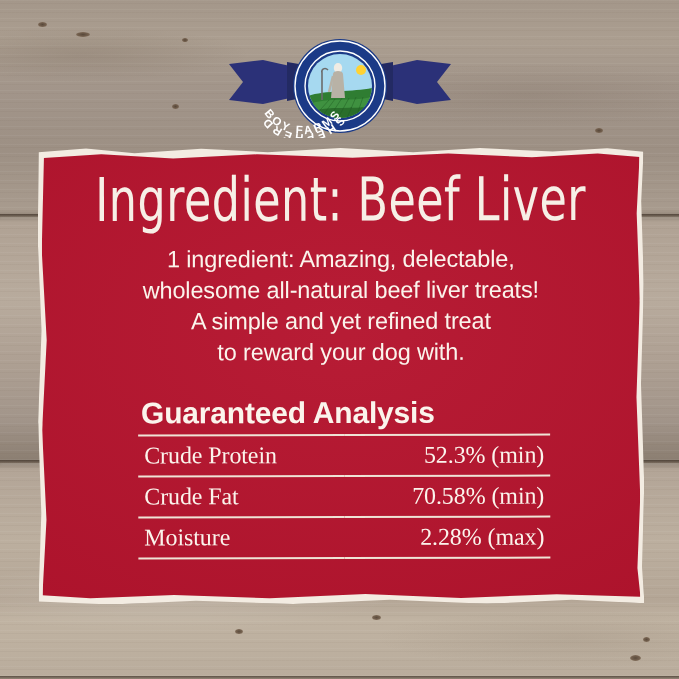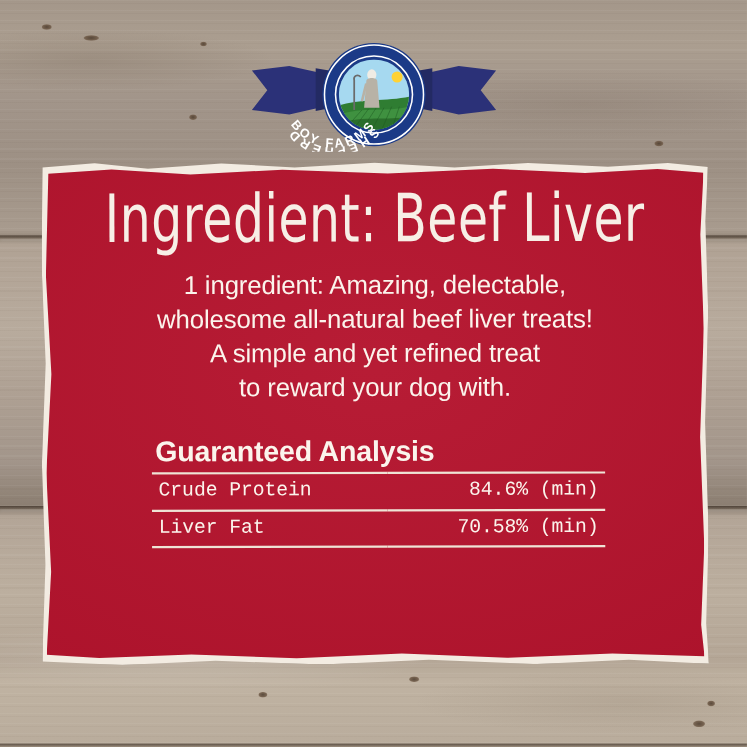--- a/index.html
+++ b/index.html
@@ -189,36 +189,36 @@
   .ga-block {
     position: absolute;
     left: 96px;
     top: 244px;
     width: 412px;
   }
   .ga-heading {
     margin: 0 0 3px 3px;
     color: #fbf4ec;
     font-family: "Liberation Sans", sans-serif;
-    font-size: 26px;
+    font-size: 30px;
     font-weight: bold;
     letter-spacing: -0.2px;
     line-height: 1.2;
   }
   .ga-table {
     width: 100%;
     border-collapse: collapse;
   }
   .ga-table tr { }
   .ga-table td {
     padding: 4px 0 5px;
     border-top: 2.5px solid #efe4d6;
     color: #fbf4ec;
-    font-family: Liberation Mono, monospace;
-    font-size: 18px;
+    font-family: Liberation Serif, serif;
+    font-size: 24px;
     font-weight: 400;
     line-height: 1.25;
     letter-spacing: -0.1px;
   }
   .ga-table td.nutrient { text-align: left;  padding-left: 6px; }
   .ga-table td.amount   { text-align: right; padding-right: 6px; }
   .ga-table tr:last-child td { border-bottom: 2.5px solid #efe4d6; }
 
   
   #brand-logo { display: block; }
@@ -314,24 +314,28 @@
       <span class="ln">A simple and yet refined treat</span>
       <span class="ln">to reward your dog with.</span>
     </p>
 
     <div class="ga-block">
       <h2 class="ga-heading">Guaranteed Analysis</h2>
       <table class="ga-table">
         <tbody>
           <tr>
             <td class="nutrient">Crude Protein</td>
-            <td class="amount">84.6% (min)</td>
+            <td class="amount">52.3% (min)</td>
           </tr>
           <tr>
-            <td class="nutrient">Liver Fat</td>
+            <td class="nutrient">Crude Fat</td>
             <td class="amount">70.58% (min)</td>
+          </tr>
+          <tr>
+            <td class="nutrient">Moisture</td>
+            <td class="amount">2.28% (max)</td>
           </tr>
         </tbody>
       </table>
     </div>
 
   </div>
 </div>
 
 </body></html>

